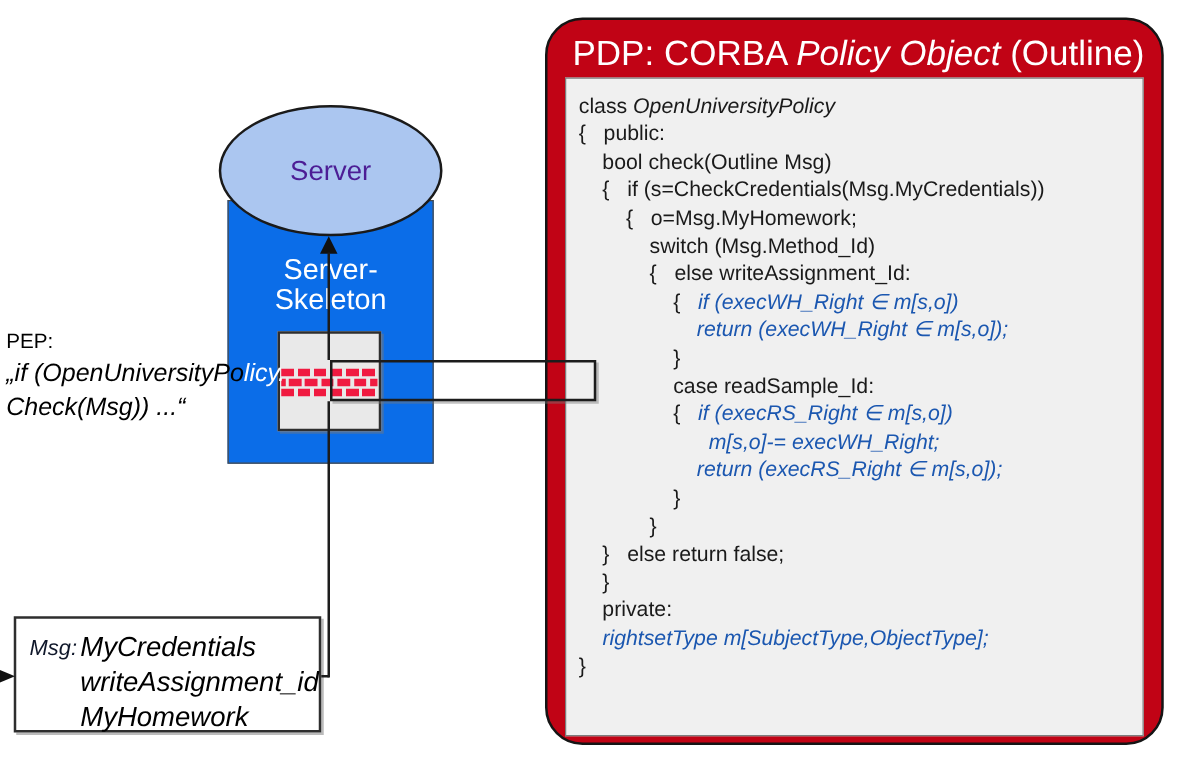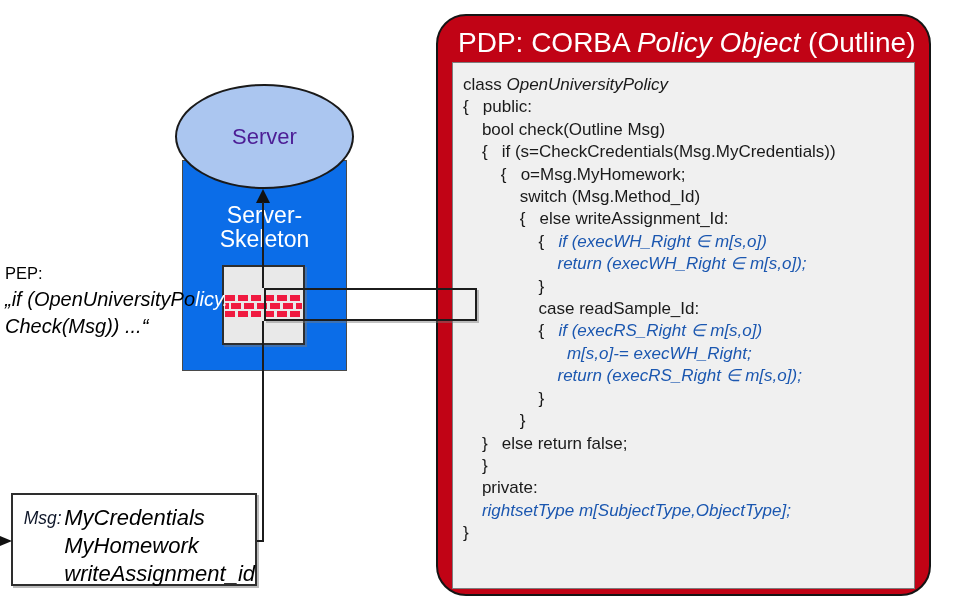--- a/index.html
+++ b/index.html
@@ -152,18 +152,18 @@
   <div class="pep-block">
     <div class="pep-label">PEP:</div>
     <div class="pep-line"><span class="seg-i">„if (OpenUniversityPo</span><span class="seg-w">licy.</span></div>
     <div class="pep-line">Check(Msg)) ...“</div>
   </div>
 
   <div class="msg-box">
     <div class="msg-label">Msg:</div>
     <div class="msg-items">
         <div>MyCredentials</div>
+        <div>writeAssignment_id</div>
         <div>MyHomework</div>
-        <div>writeAssignment_id</div>
       </div>
   </div>
 
 </div>
 
 </body></html>

